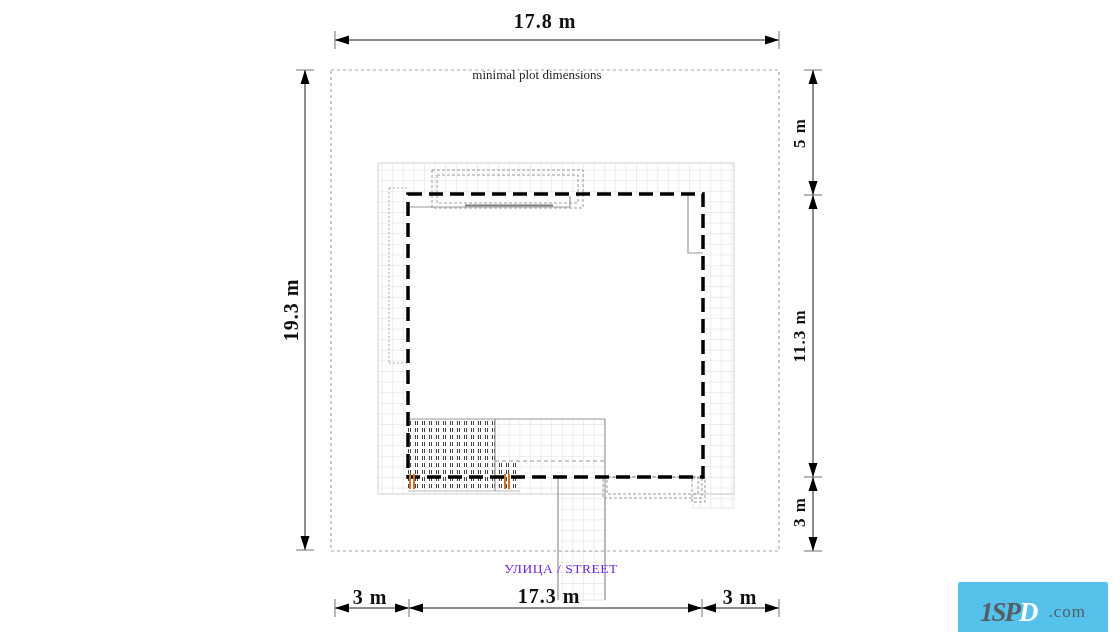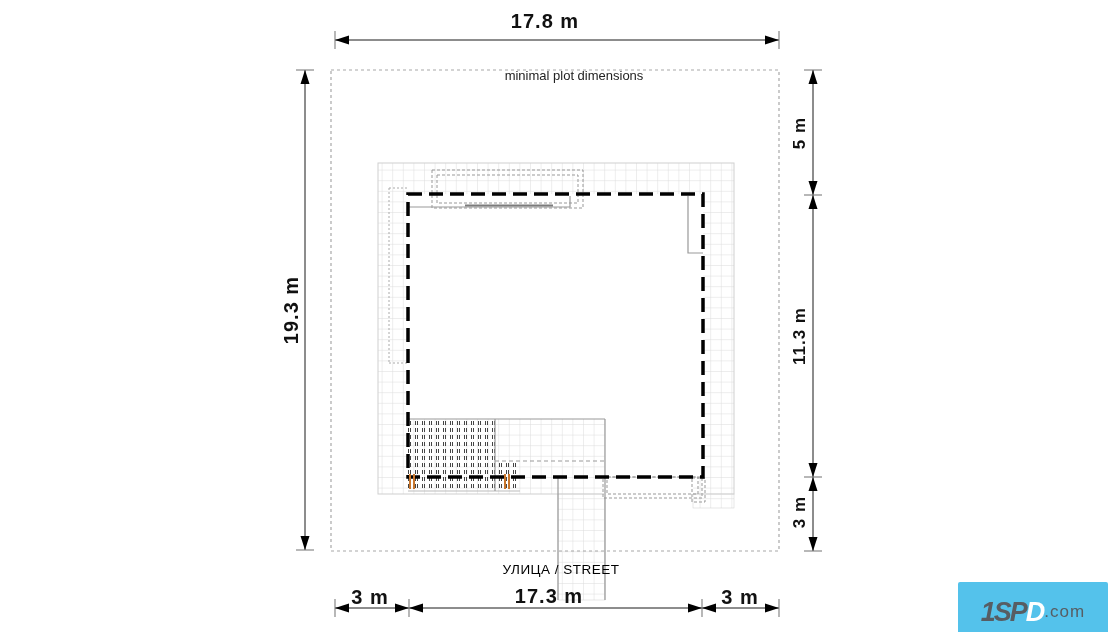--- a/index.html
+++ b/index.html
@@ -1,38 +1,38 @@
 <!DOCTYPE html>
 <html><head>
 <meta charset="utf-8">
 <style>
   html,body{margin:0;padding:0;background:#fff;}
   #stage{
     position:relative;width:1120px;height:632px;background:#ffffff;overflow:hidden;
-    font-family:Liberation Sans, sans-serif;color:#1a1a1a;
+    font-family:Liberation Serif, serif;color:#1a1a1a;
   }
   #plan-svg{position:absolute;left:0;top:0;}
   .lbl{position:absolute;white-space:nowrap;transform:translate(-50%,-50%);}
   .dim-big{font-size:20px;font-weight:bold;letter-spacing:1px;color:#111;}
   .dim-side{font-size:17px;font-weight:bold;letter-spacing:1px;color:#111;}
   .rot{transform:translate(-50%,-50%) rotate(-90deg);}
   .note{font-size:13px;color:#222;}
-  .street{font-size:13.5px;color:#000000;letter-spacing:0.5px;}
+  .street{font-size:13.5px;color:#6d28d9;letter-spacing:0.5px;}
   #watermark{
     position:absolute;left:958px;top:582px;width:150px;height:60px;
     background:#54c2eb;border-radius:2px;display:flex;align-items:center;justify-content:center;
   }
   #watermark .logo-main{
     font-size:27px;font-weight:bold;color:#575d63;letter-spacing:-2px;font-style:italic;
   }
   #watermark .logo-d{
     font-size:27px;font-weight:bold;color:#ffffff;letter-spacing:-2px;font-style:italic;
   }
   #watermark .logo-suffix{
-    font-size:17px;color:#575d63;letter-spacing:1px;margin-left:1px;
+    font-size:17px;color:#575d63;letter-spacing:1px;margin-left:1px;padding-left:11px;
   }
 </style>
 </head>
 <body>
 
 <div id="stage">
 
   <svg id="plan-svg" width="1120" height="632" viewBox="0 0 1120 632">
     <defs>
       <pattern id="grid" width="10.6" height="10.6" patternUnits="userSpaceOnUse">
@@ -140,21 +140,21 @@
       <polygon points="409,608 395,603.5 395,612.5"></polygon>
       <polygon points="409,608 423,603.5 423,612.5"></polygon>
       <polygon points="702,608 688,603.5 688,612.5"></polygon>
       <polygon points="702,608 716,603.5 716,612.5"></polygon>
       <polygon points="779,608 765,603.5 765,612.5"></polygon>
     </g>
   </svg>
 
   <div class="lbl dim-big" style="left:545px;top:21px;">17.8 m</div>
 
-  <div class="lbl note" style="left:574px;top:75px;">minimal plot dimensions</div>
+  <div class="lbl note" style="left:537px;top:75px;">minimal plot dimensions</div>
 
   <div class="lbl dim-big rot" style="left:291px;top:310px;">19.3 m</div>
 
   <div class="lbl dim-side rot" style="left:800px;top:133px;">5 m</div>
   <div class="lbl dim-side rot" style="left:800px;top:336px;">11.3 m</div>
   <div class="lbl dim-side rot" style="left:800px;top:512px;">3 m</div>
 
   <div class="lbl street" style="left:561px;top:569px;">УЛИЦА / STREET</div>
 
   <div class="lbl dim-big" style="left:370px;top:597px;">3 m</div>

